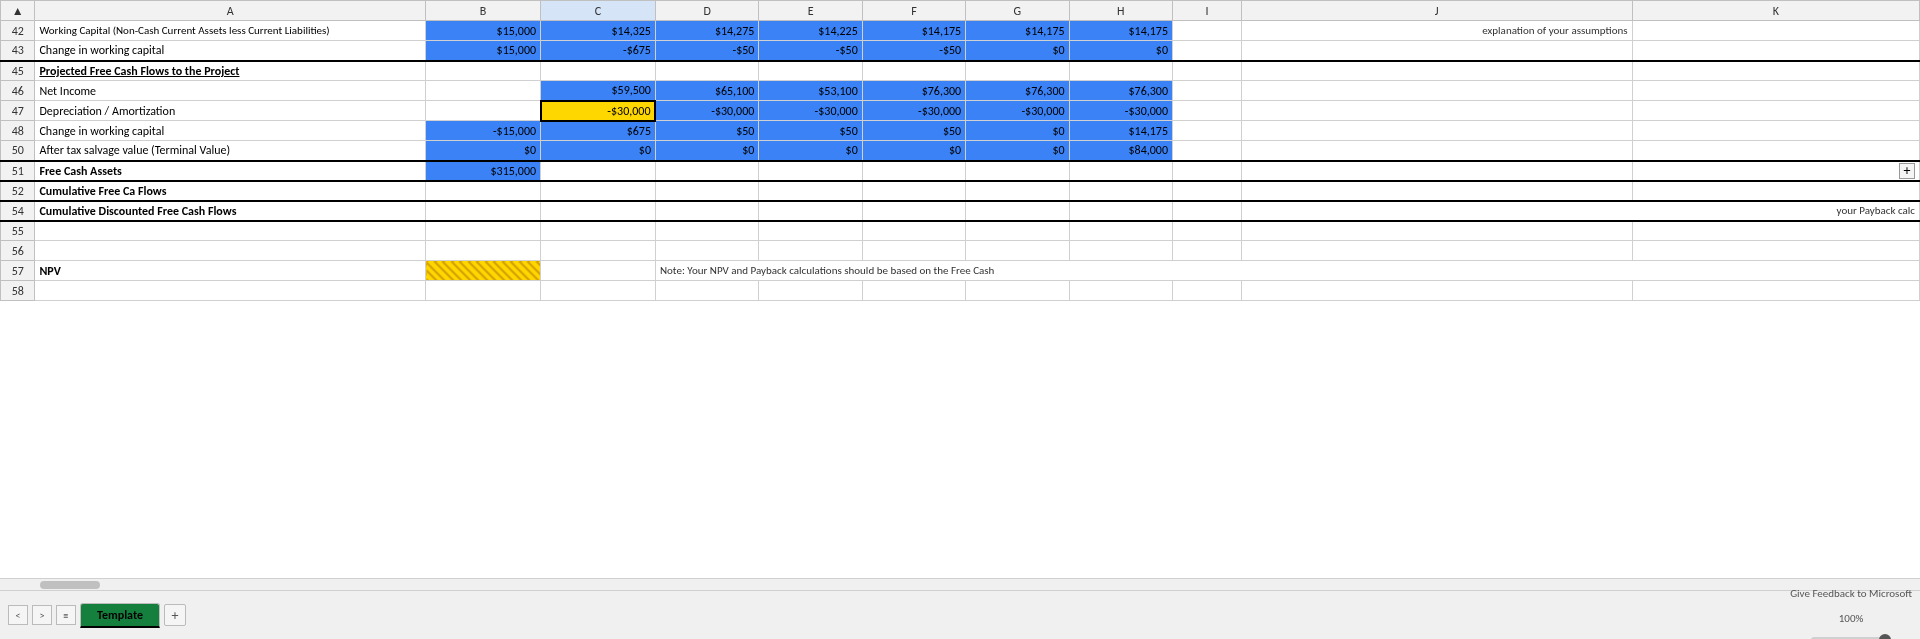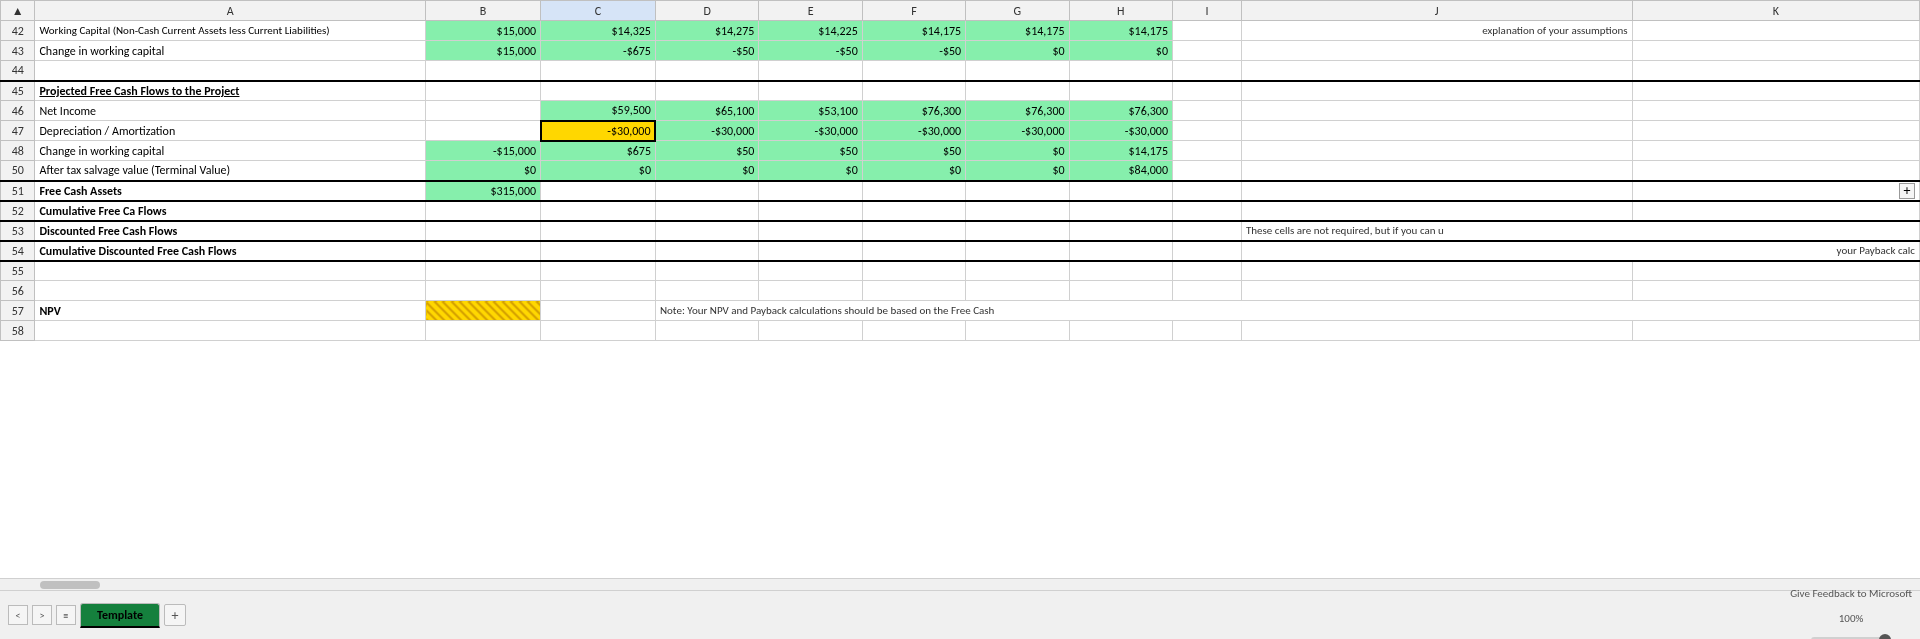--- a/index.html
+++ b/index.html
@@ -50,21 +50,21 @@
     .row-header {
       background: #f2f2f2;
       text-align: center;
       font-weight: normal;
       color: #333;
       border: 1px solid #c0c0c0;
       width: 30px;
       min-width: 30px;
     }
 
-    .yellow-bg { background-color: #86efac; }
+    .yellow-bg { background-color: #3b82f6; }
 
     .text-right { text-align: right; }
     .bold { font-weight: bold; }
 
     .thick-border-top { border-top: 2px solid #000 !important; }
     .thick-border-bottom { border-bottom: 2px solid #000 !important; }
 
     
     .bottom-bar {
       position: absolute;
@@ -220,34 +220,20 @@
         <td class="yellow-bg text-right">-$50</td>
         <td class="yellow-bg text-right">-$50</td>
         <td class="yellow-bg text-right">-$50</td>
         <td class="yellow-bg text-right">$0</td>
         <td class="yellow-bg text-right">$0</td>
         <td></td>
         <td></td>
         <td></td>
       </tr>
 
-      <tr>
-        <td class="row-header">44</td>
-        <td></td>
-        <td></td>
-        <td></td>
-        <td></td>
-        <td></td>
-        <td></td>
-        <td></td>
-        <td></td>
-        <td></td>
-        <td></td>
-        <td></td>
-      </tr>
 
       <tr>
         <td class="row-header thick-border-top">45</td>
         <td class="thick-border-top" style="font-weight:bold; text-decoration:underline;">Projected Free Cash Flows to the Project</td>
         <td class="thick-border-top"></td>
         <td class="thick-border-top"></td>
         <td class="thick-border-top"></td>
         <td class="thick-border-top"></td>
         <td class="thick-border-top"></td>
         <td class="thick-border-top"></td>
@@ -343,33 +329,20 @@
         <td class="thick-border-bottom"></td>
         <td class="thick-border-bottom"></td>
         <td class="thick-border-bottom"></td>
         <td class="thick-border-bottom"></td>
         <td class="thick-border-bottom"></td>
         <td class="thick-border-bottom"></td>
         <td class="thick-border-bottom"></td>
         <td class="thick-border-bottom"></td>
       </tr>
 
-      <tr>
-        <td class="row-header thick-border-bottom">53</td>
-        <td class="bold thick-border-bottom">Discounted Free Cash Flows</td>
-        <td class="thick-border-bottom"></td>
-        <td class="thick-border-bottom"></td>
-        <td class="thick-border-bottom"></td>
-        <td class="thick-border-bottom"></td>
-        <td class="thick-border-bottom"></td>
-        <td class="thick-border-bottom"></td>
-        <td class="thick-border-bottom"></td>
-        <td class="thick-border-bottom"></td>
-        <td class="thick-border-bottom" colspan="2" style="font-size:11px; color:#333; text-align:left; overflow:visible;">These cells are not required, but if you can u</td>
-      </tr>
 
       <tr>
         <td class="row-header thick-border-bottom">54</td>
         <td class="bold thick-border-bottom">Cumulative Discounted Free Cash Flows</td>
         <td class="thick-border-bottom"></td>
         <td class="thick-border-bottom"></td>
         <td class="thick-border-bottom"></td>
         <td class="thick-border-bottom"></td>
         <td class="thick-border-bottom"></td>
         <td class="thick-border-bottom"></td>

